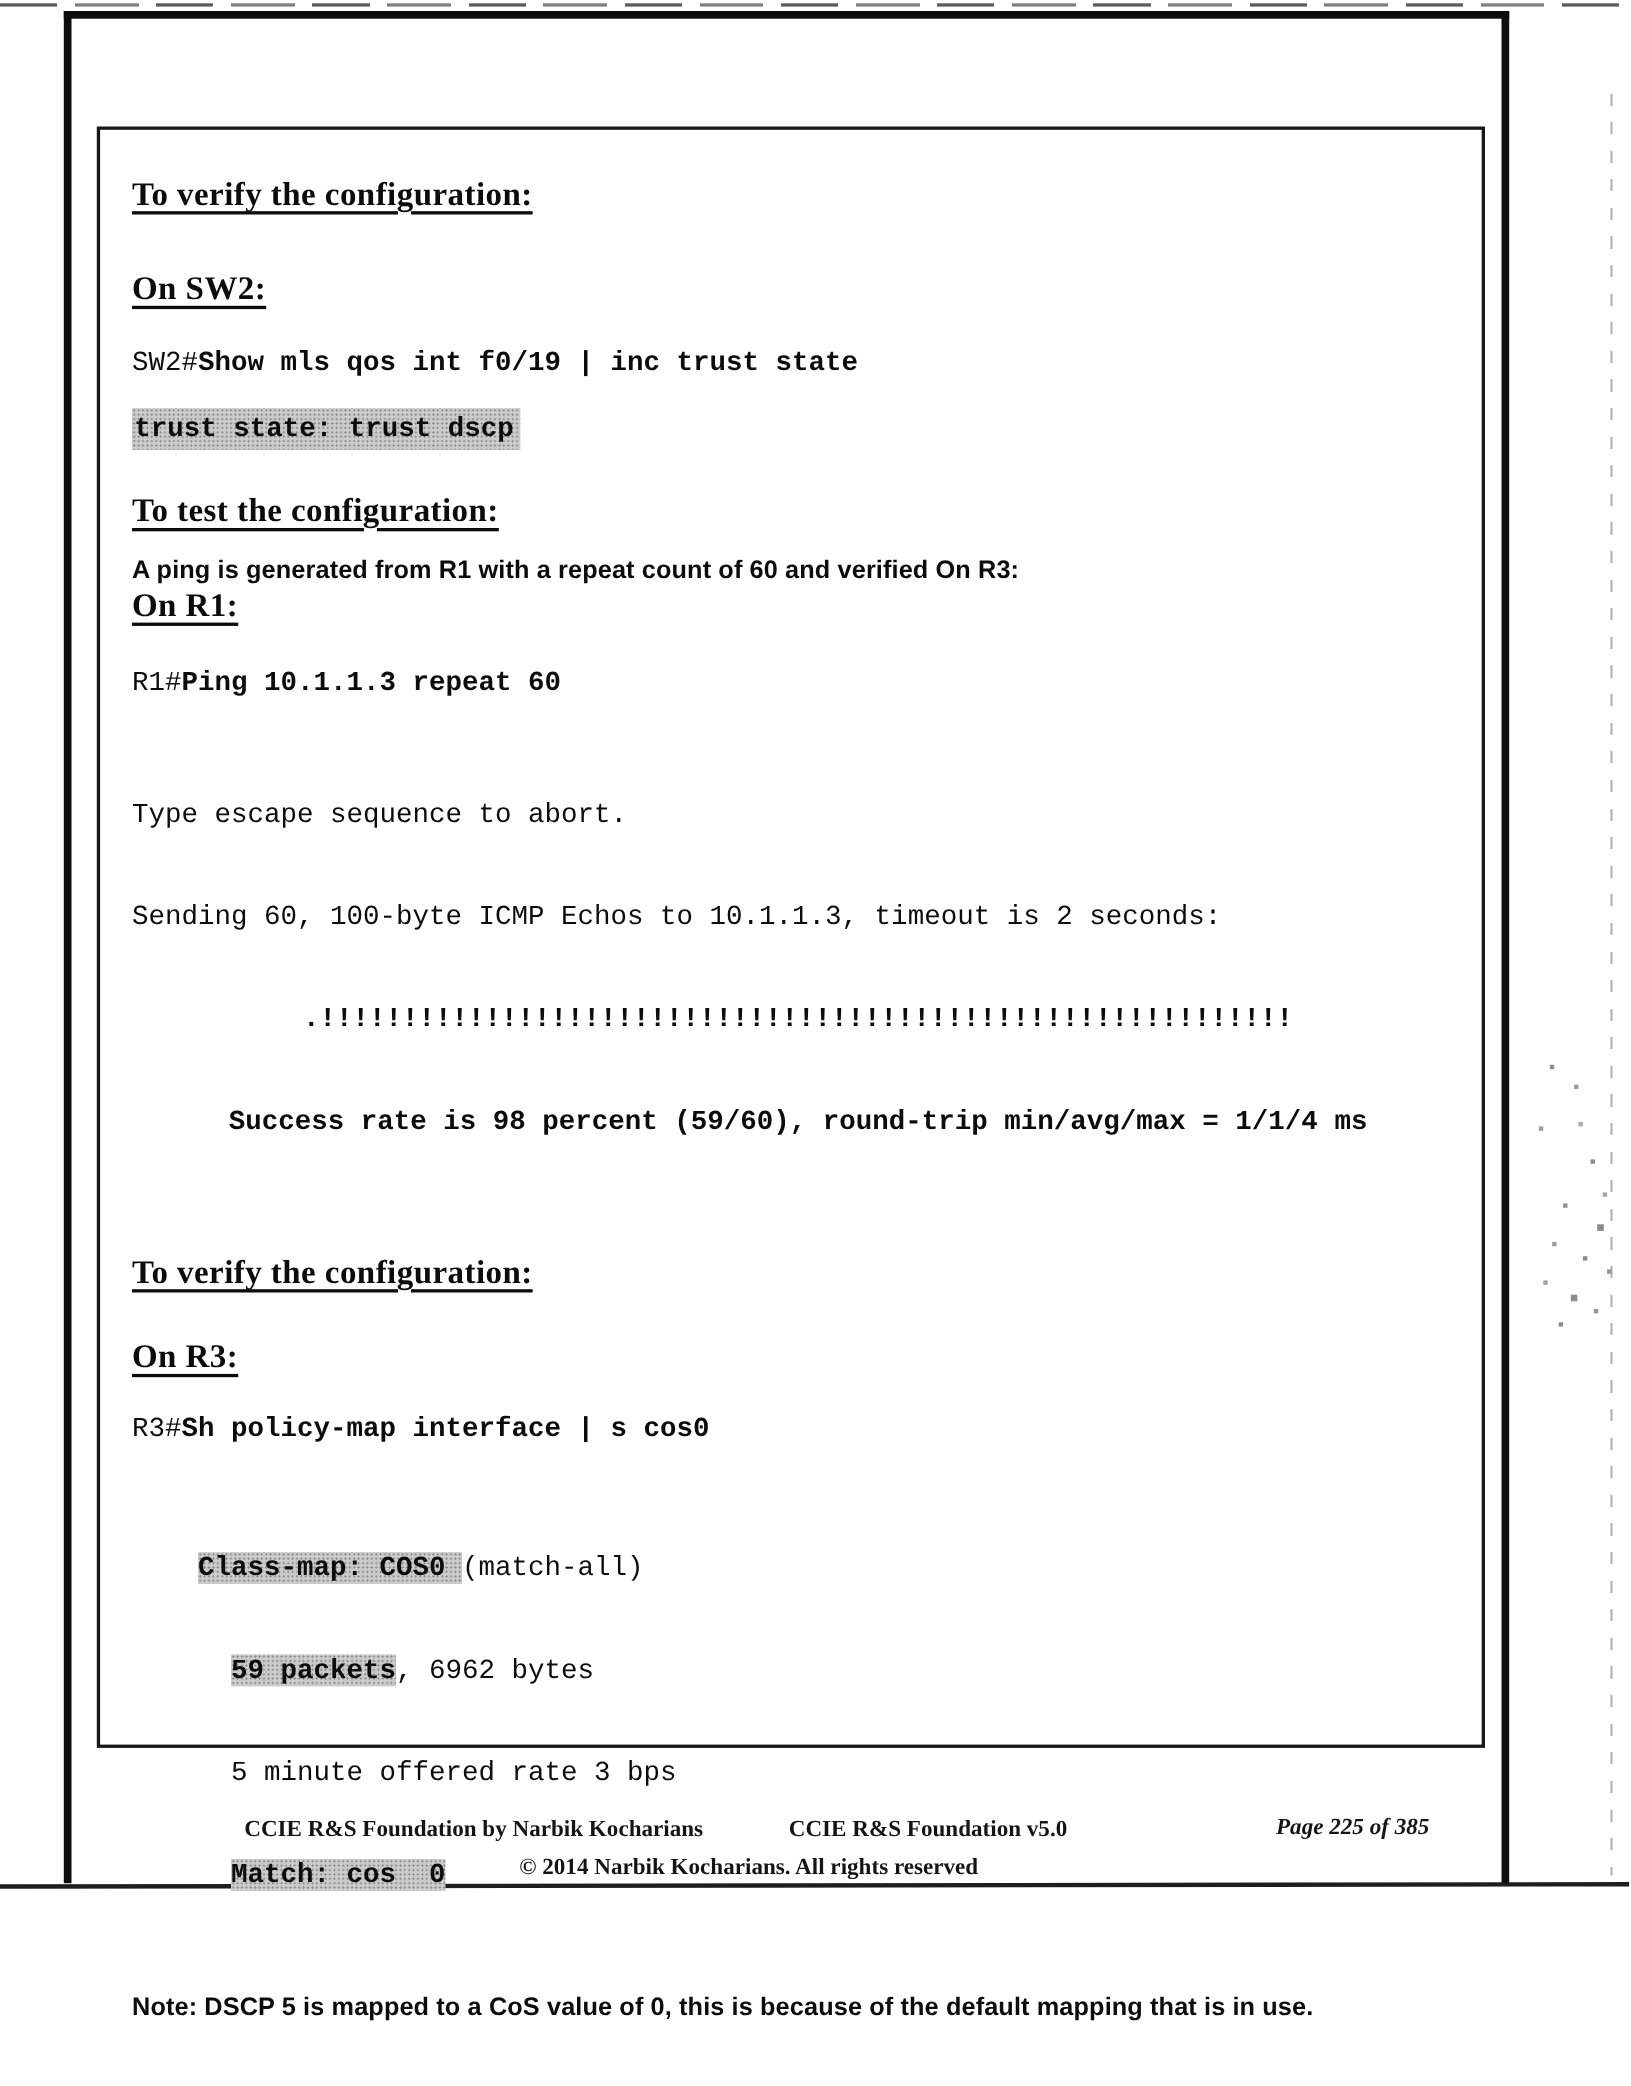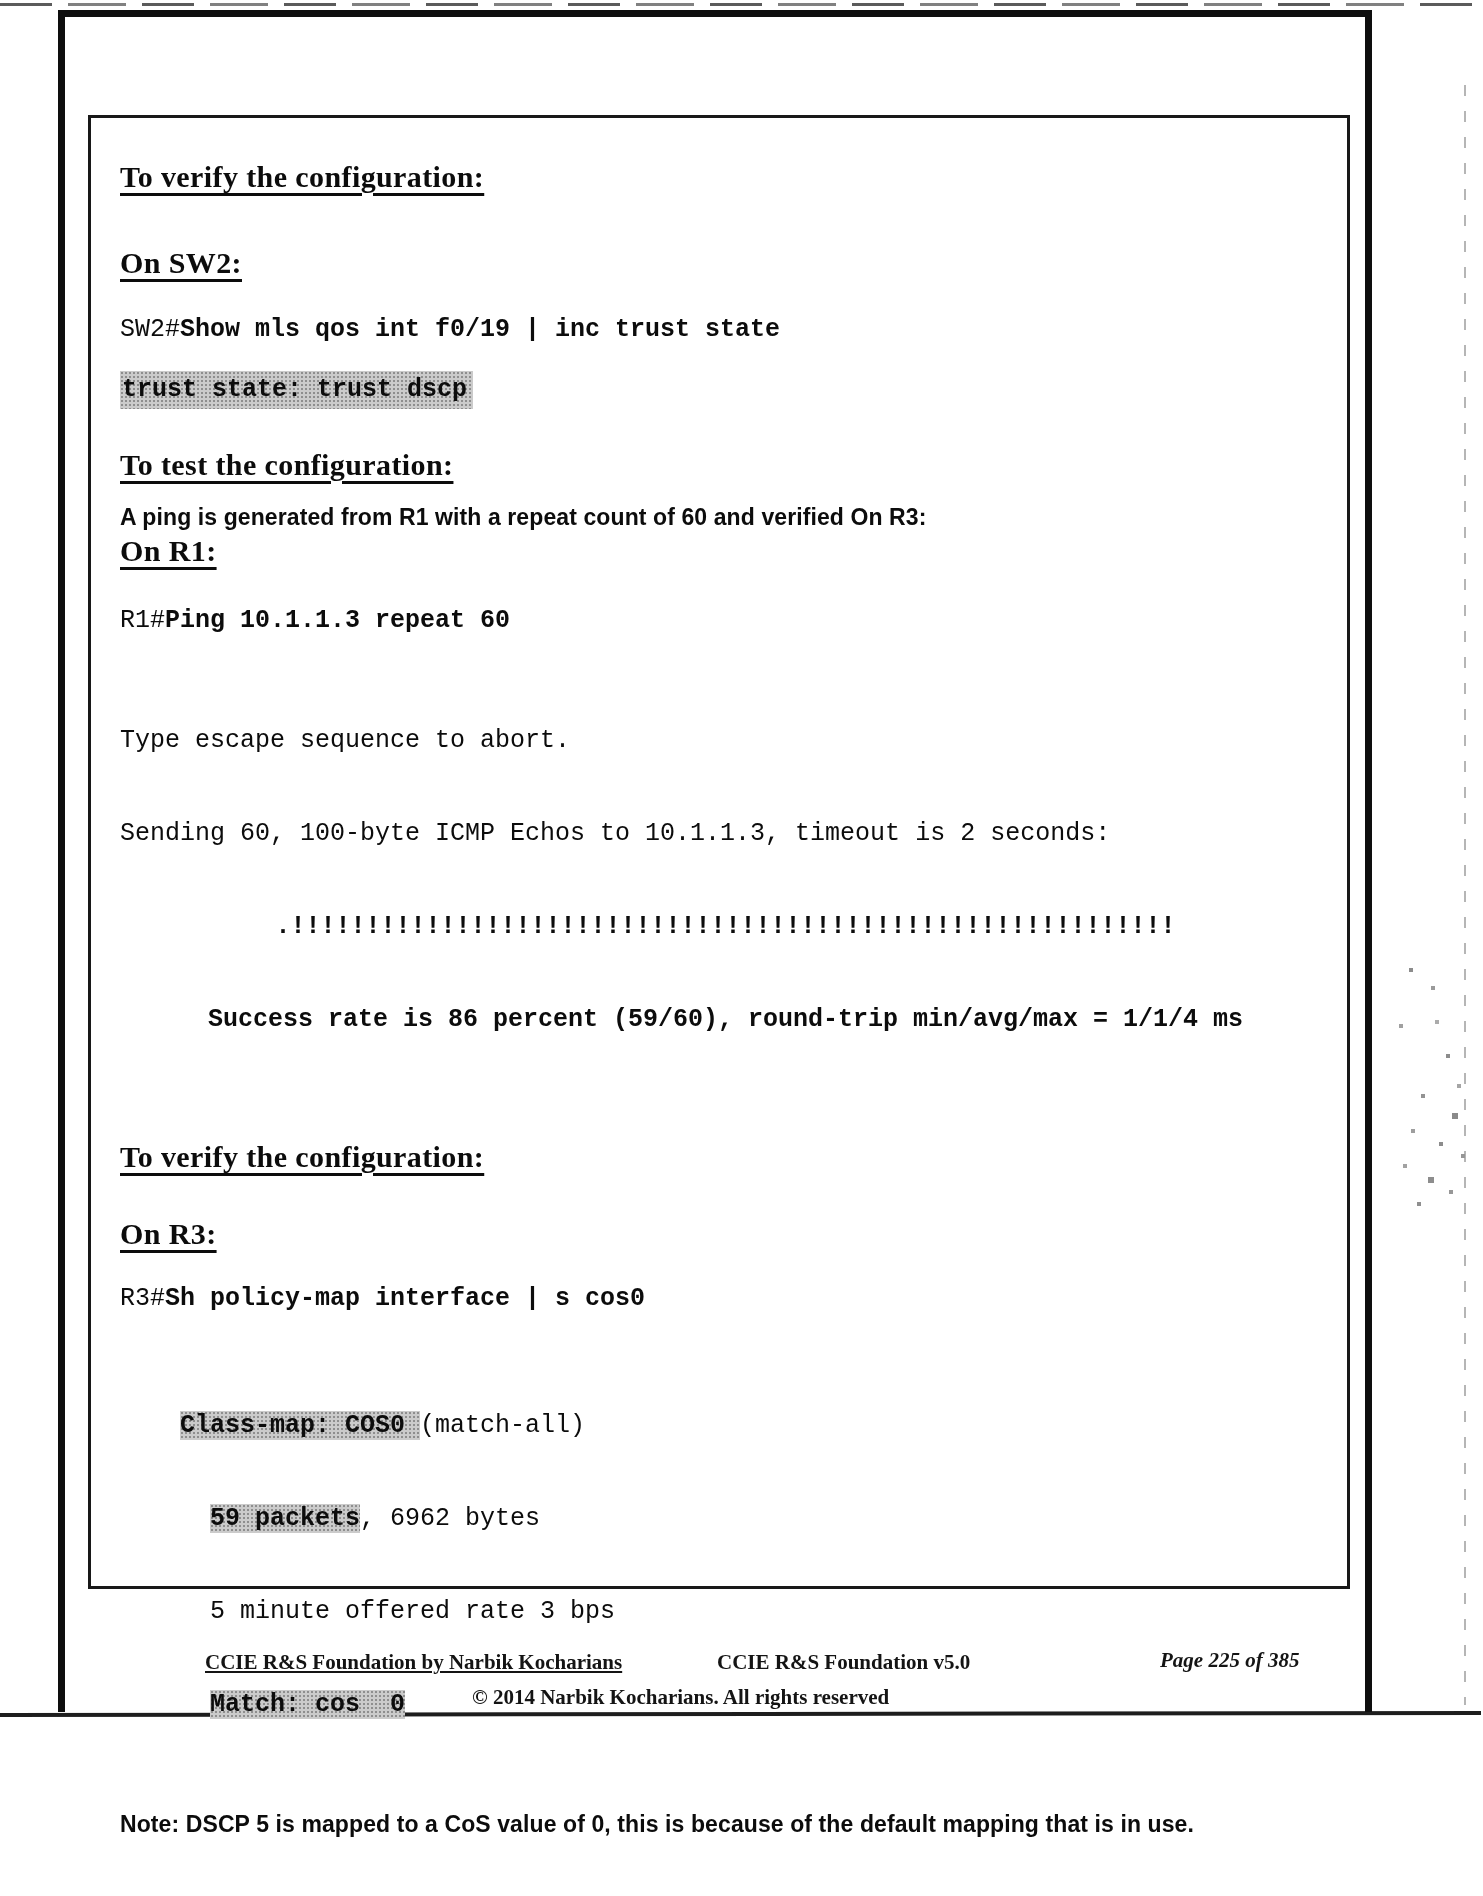--- a/index.html
+++ b/index.html
@@ -75,21 +75,21 @@
   .mt-h1c  { margin-top:41px; }
   .mt-h2c  { margin-top:39px; }
   .mt-cmd3 { margin-top:30px; }
   .mt-out3 { margin-top:34px; }
   .mt-p2   { margin-top:28px; }
   
   .footer {
     position:absolute; left:0; top:1633px; width:100%;
     font-family:"Liberation Serif", serif; font-weight:700; font-size:21px; color:#141414;
   }
-  .f-left  { position:absolute; left:140px; top:0; white-space:nowrap;text-decoration:underline; }
+  .f-left  { position:absolute; left:157px; top:0; white-space:nowrap; }
   .f-mid   { position:absolute; left:652px; top:0; white-space:nowrap; }
   .f-page  { position:absolute; left:1095px; top:-2px; font-style:italic; white-space:nowrap; }
   .f-copy  { position:absolute; left:407px; top:35px; white-space:nowrap; }
 </style>
 </head>
 <body>
 
 <div class="page">
 
   <div class="scan-top"></div>
@@ -114,21 +114,21 @@
       <p class="para mt-p1">A ping is generated from R1 with a repeat count of 60 and verified On R3:</p>
 
       <h2 class="h-device mt-h2b">On R1:</h2>
 
       <div class="code mt-cmd2"><span class="prompt">R1#</span><span class="cmd">Ping 10.1.1.3 repeat 60</span></div>
 
       <div class="code-out mt-out2">
         <div>Type escape sequence to abort.</div>
         <div>Sending 60, 100-byte ICMP Echos to 10.1.1.3, timeout is 2 seconds:</div>
         <div class="b">.!!!!!!!!!!!!!!!!!!!!!!!!!!!!!!!!!!!!!!!!!!!!!!!!!!!!!!!!!!!</div>
-        <div class="b">Success rate is 86 percent (59/60), round-trip min/avg/max = 1/1/4 ms</div>
+        <div class="b">Success rate is 98 percent (59/60), round-trip min/avg/max = 1/1/4 ms</div>
       </div>
 
       <h2 class="h-section mt-h1c">To verify the configuration:</h2>
 
       <h2 class="h-device mt-h2c">On R3:</h2>
 
       <div class="code mt-cmd3"><span class="prompt">R3#</span><span class="cmd">Sh policy-map interface | s cos0</span></div>
 
       <div class="code-out mt-out3">
         <div><span>    </span><span class="hl b">Class-map: COS0 </span><span>(match-all)</span></div>

